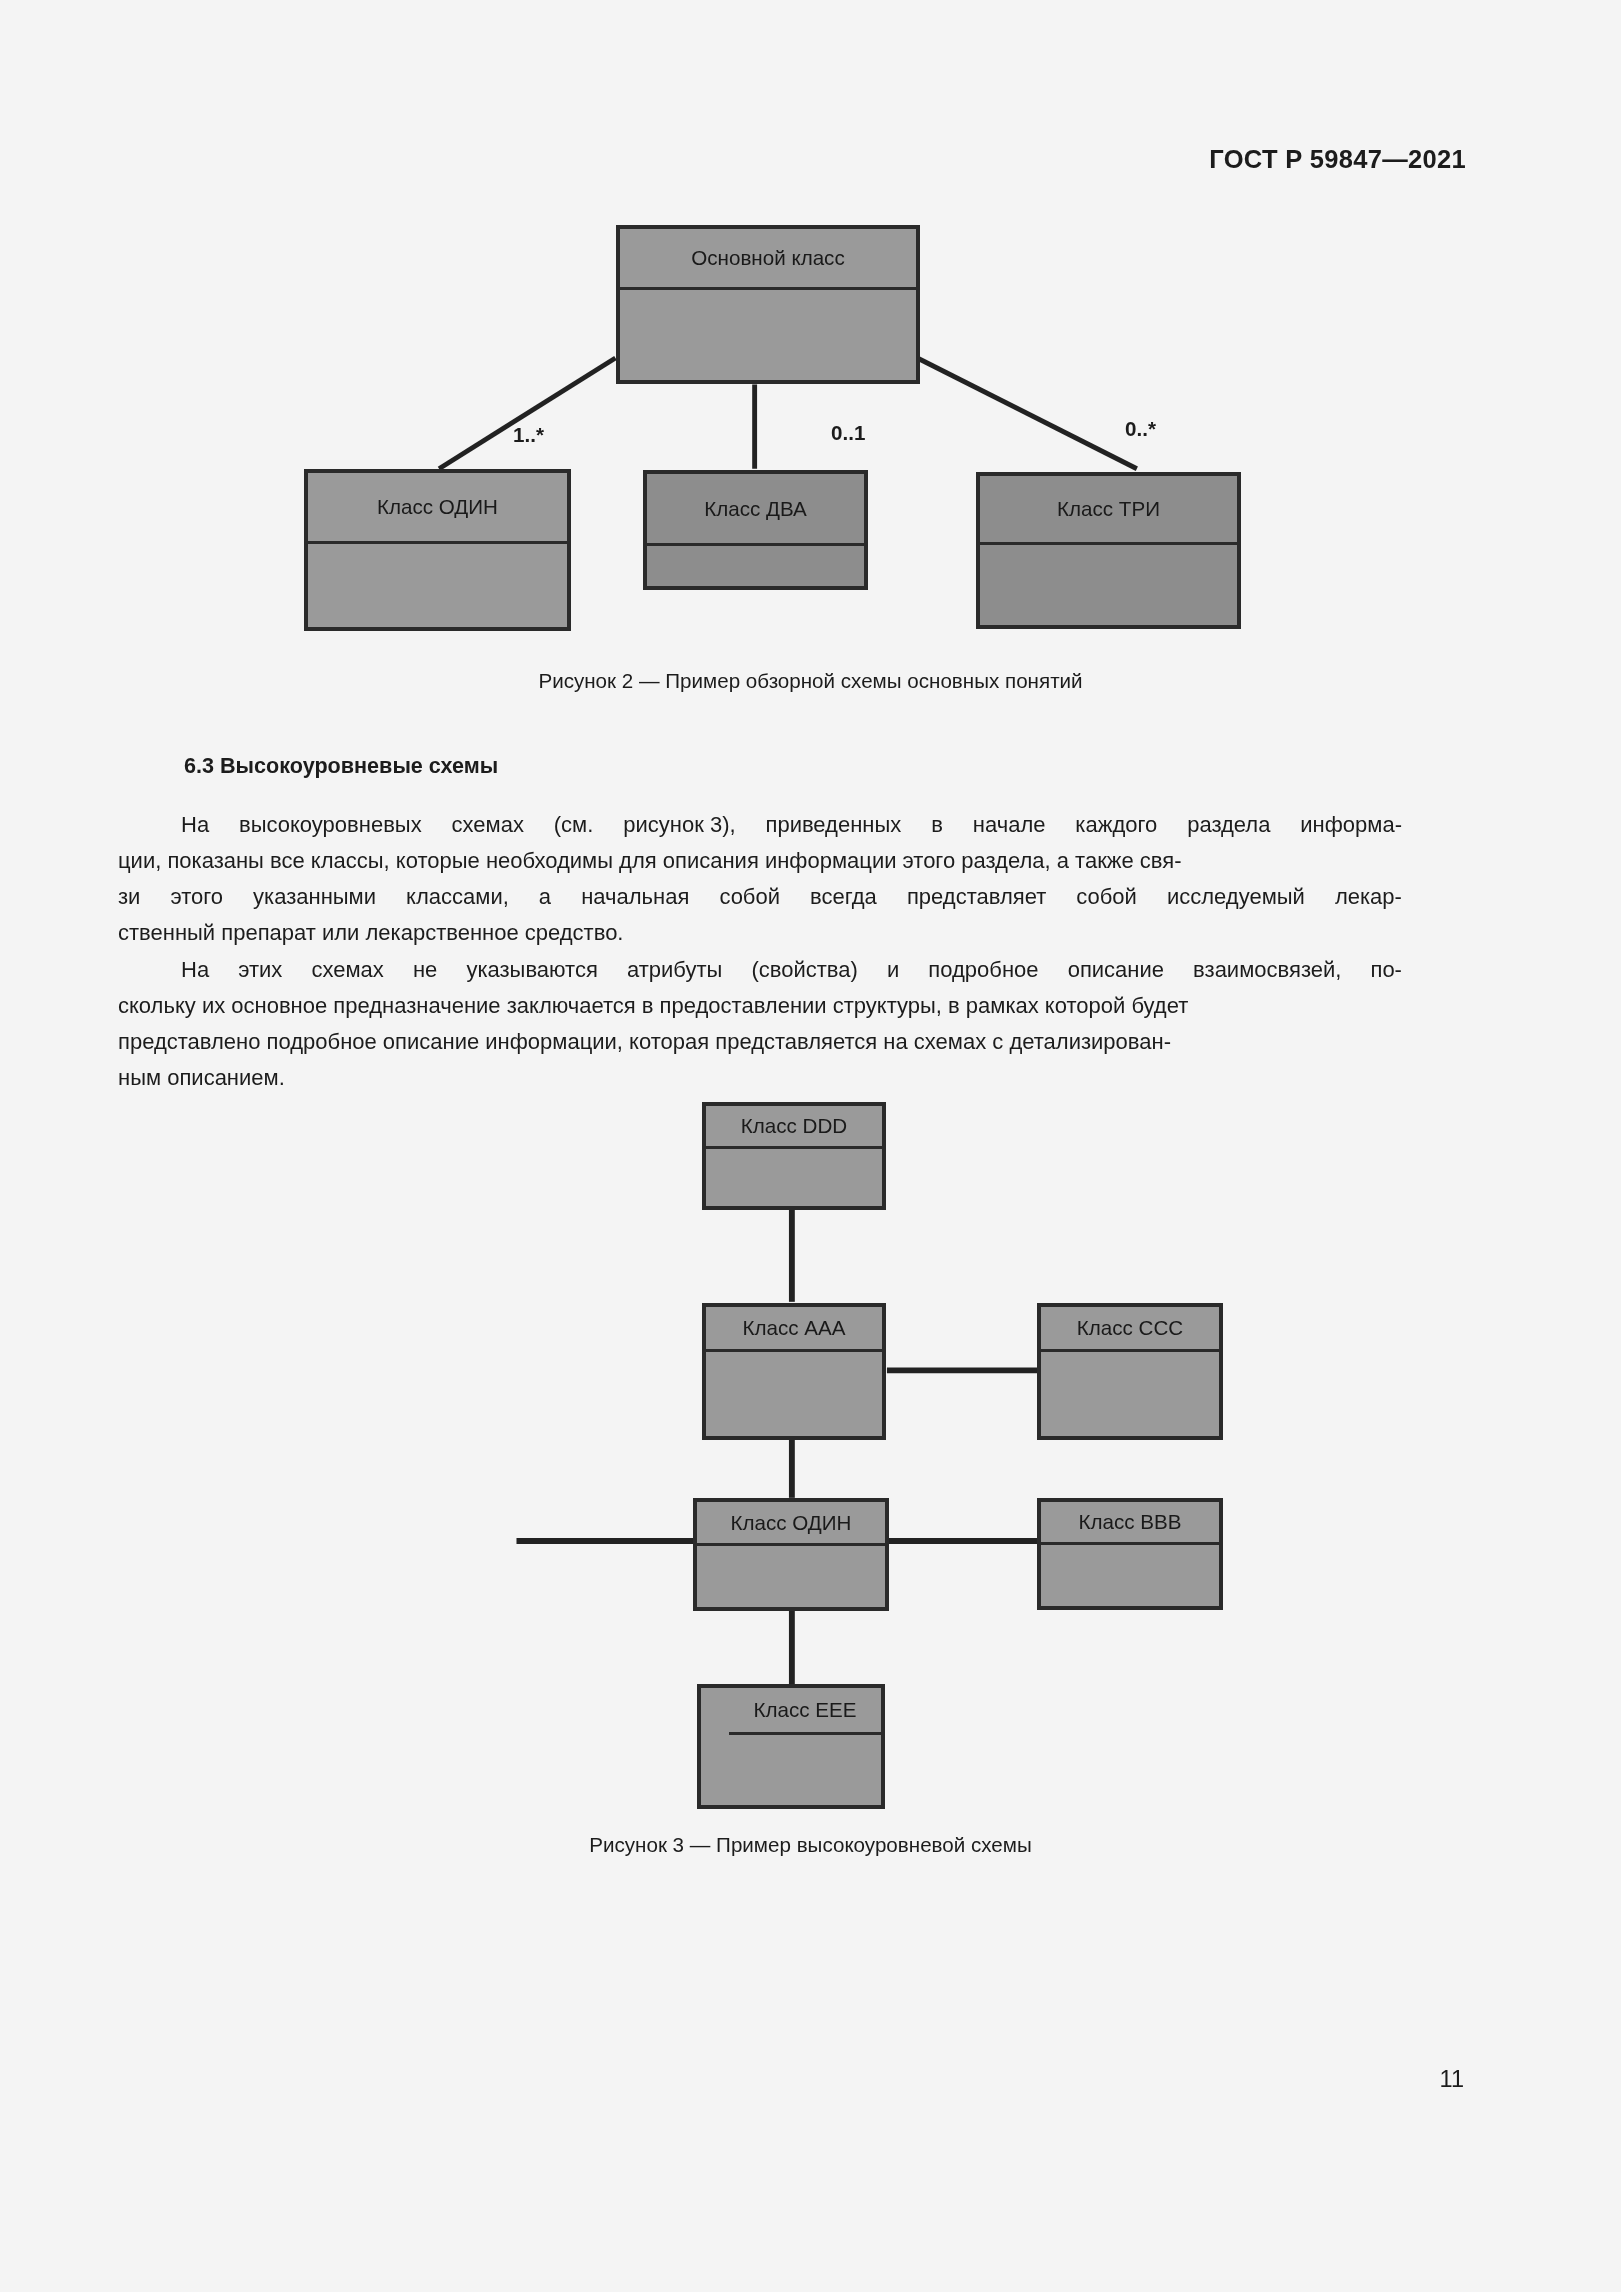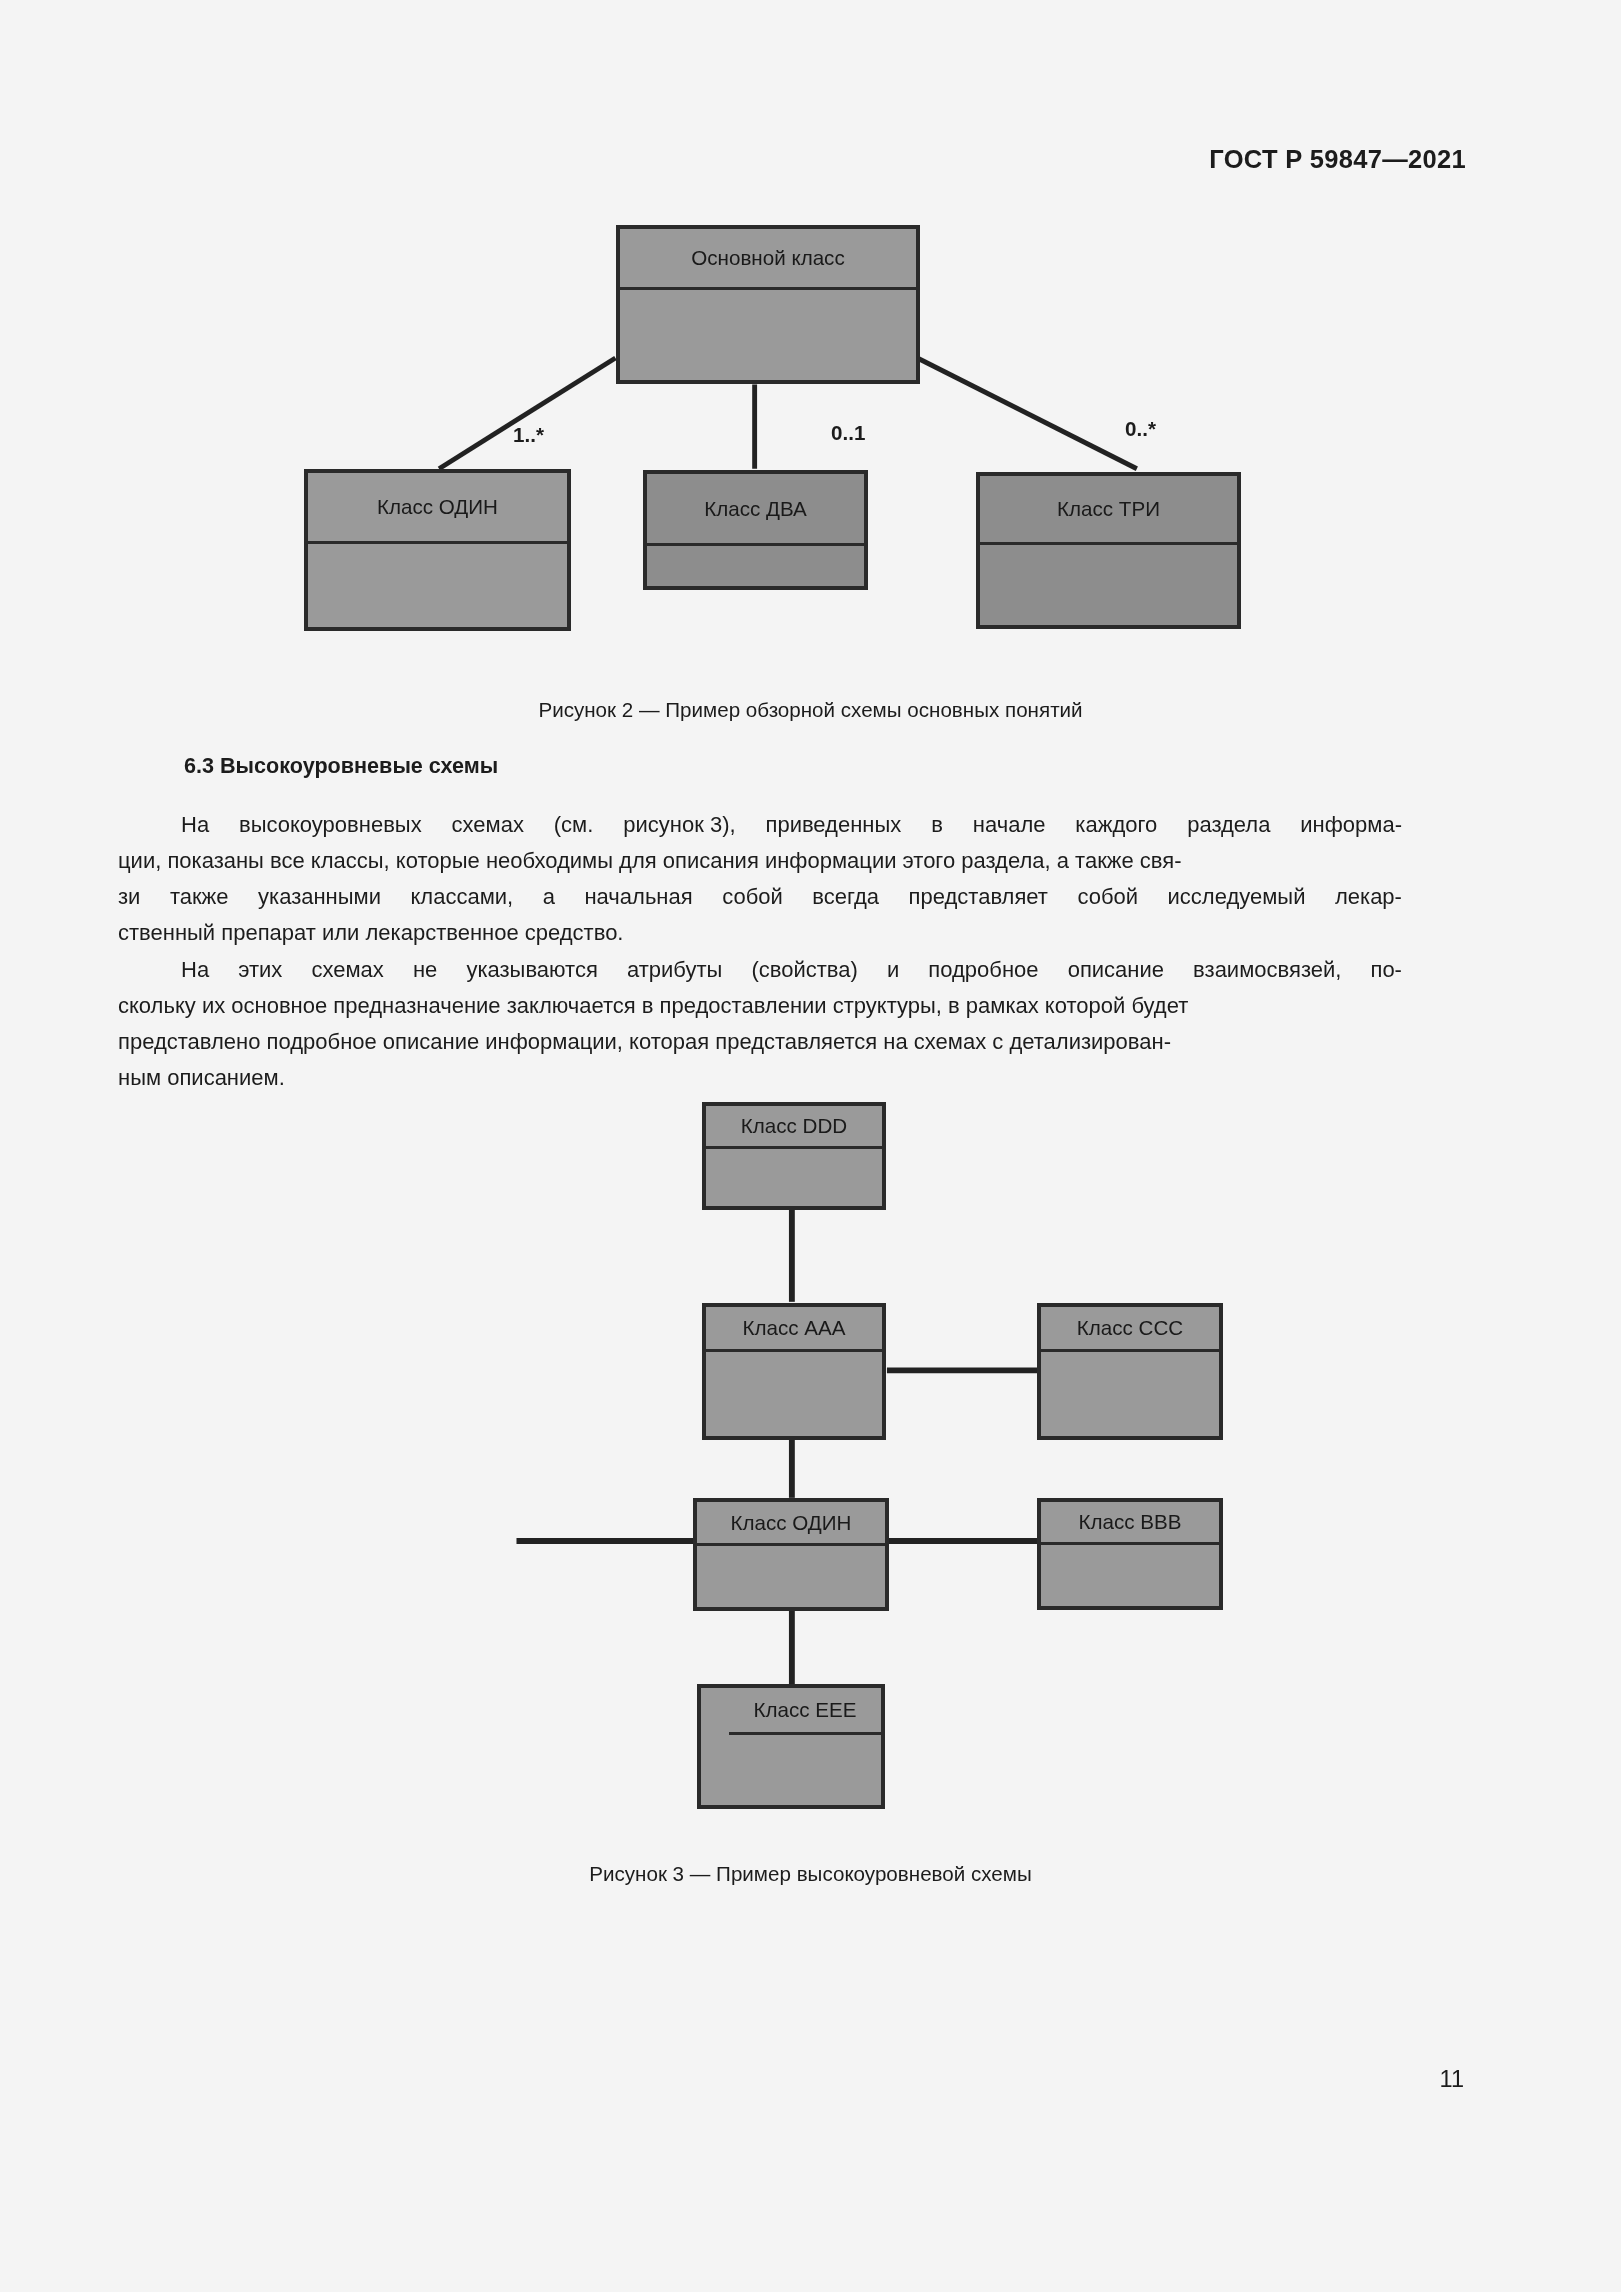--- a/index.html
+++ b/index.html
@@ -72,21 +72,20 @@
     z-index: 4;
     white-space: nowrap;
   }
 
   .fig-caption {
     position: absolute;
     width: 100%;
     text-align: center;
     font-size: 20.6px;
     color: #1c1c1c;
-    margin-top: 29px;
   }
 
   
   .section-heading {
     position: absolute;
     left: 184px;
     font-size: 21.6px;
     font-weight: bold;
     white-space: nowrap;
   }
@@ -173,21 +172,21 @@
         <span>приведенных</span>
         <span>в</span>
         <span>начале</span>
         <span>каждого</span>
         <span>раздела</span>
         <span>информа-</span>
       </span>
     <span class="ln" style="display: block;">ции, показаны все классы, которые необходимы для описания информации этого раздела, а также свя-</span>
     <span class="ln just">
         <span>зи</span>
-        <span>также</span>
+        <span>этого</span>
         <span>указанными</span>
         <span>классами,</span>
         <span>а</span>
         <span>начальная</span>
         <span>собой</span>
         <span>всегда</span>
         <span>представляет</span>
         <span>собой</span>
         <span>исследуемый</span>
         <span>лекар-</span>

